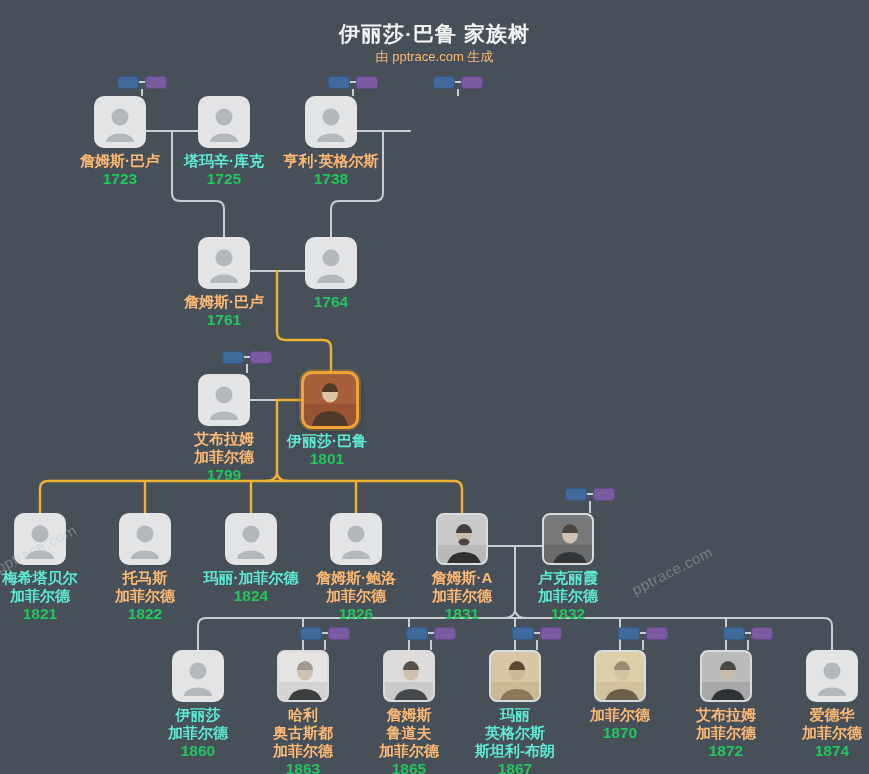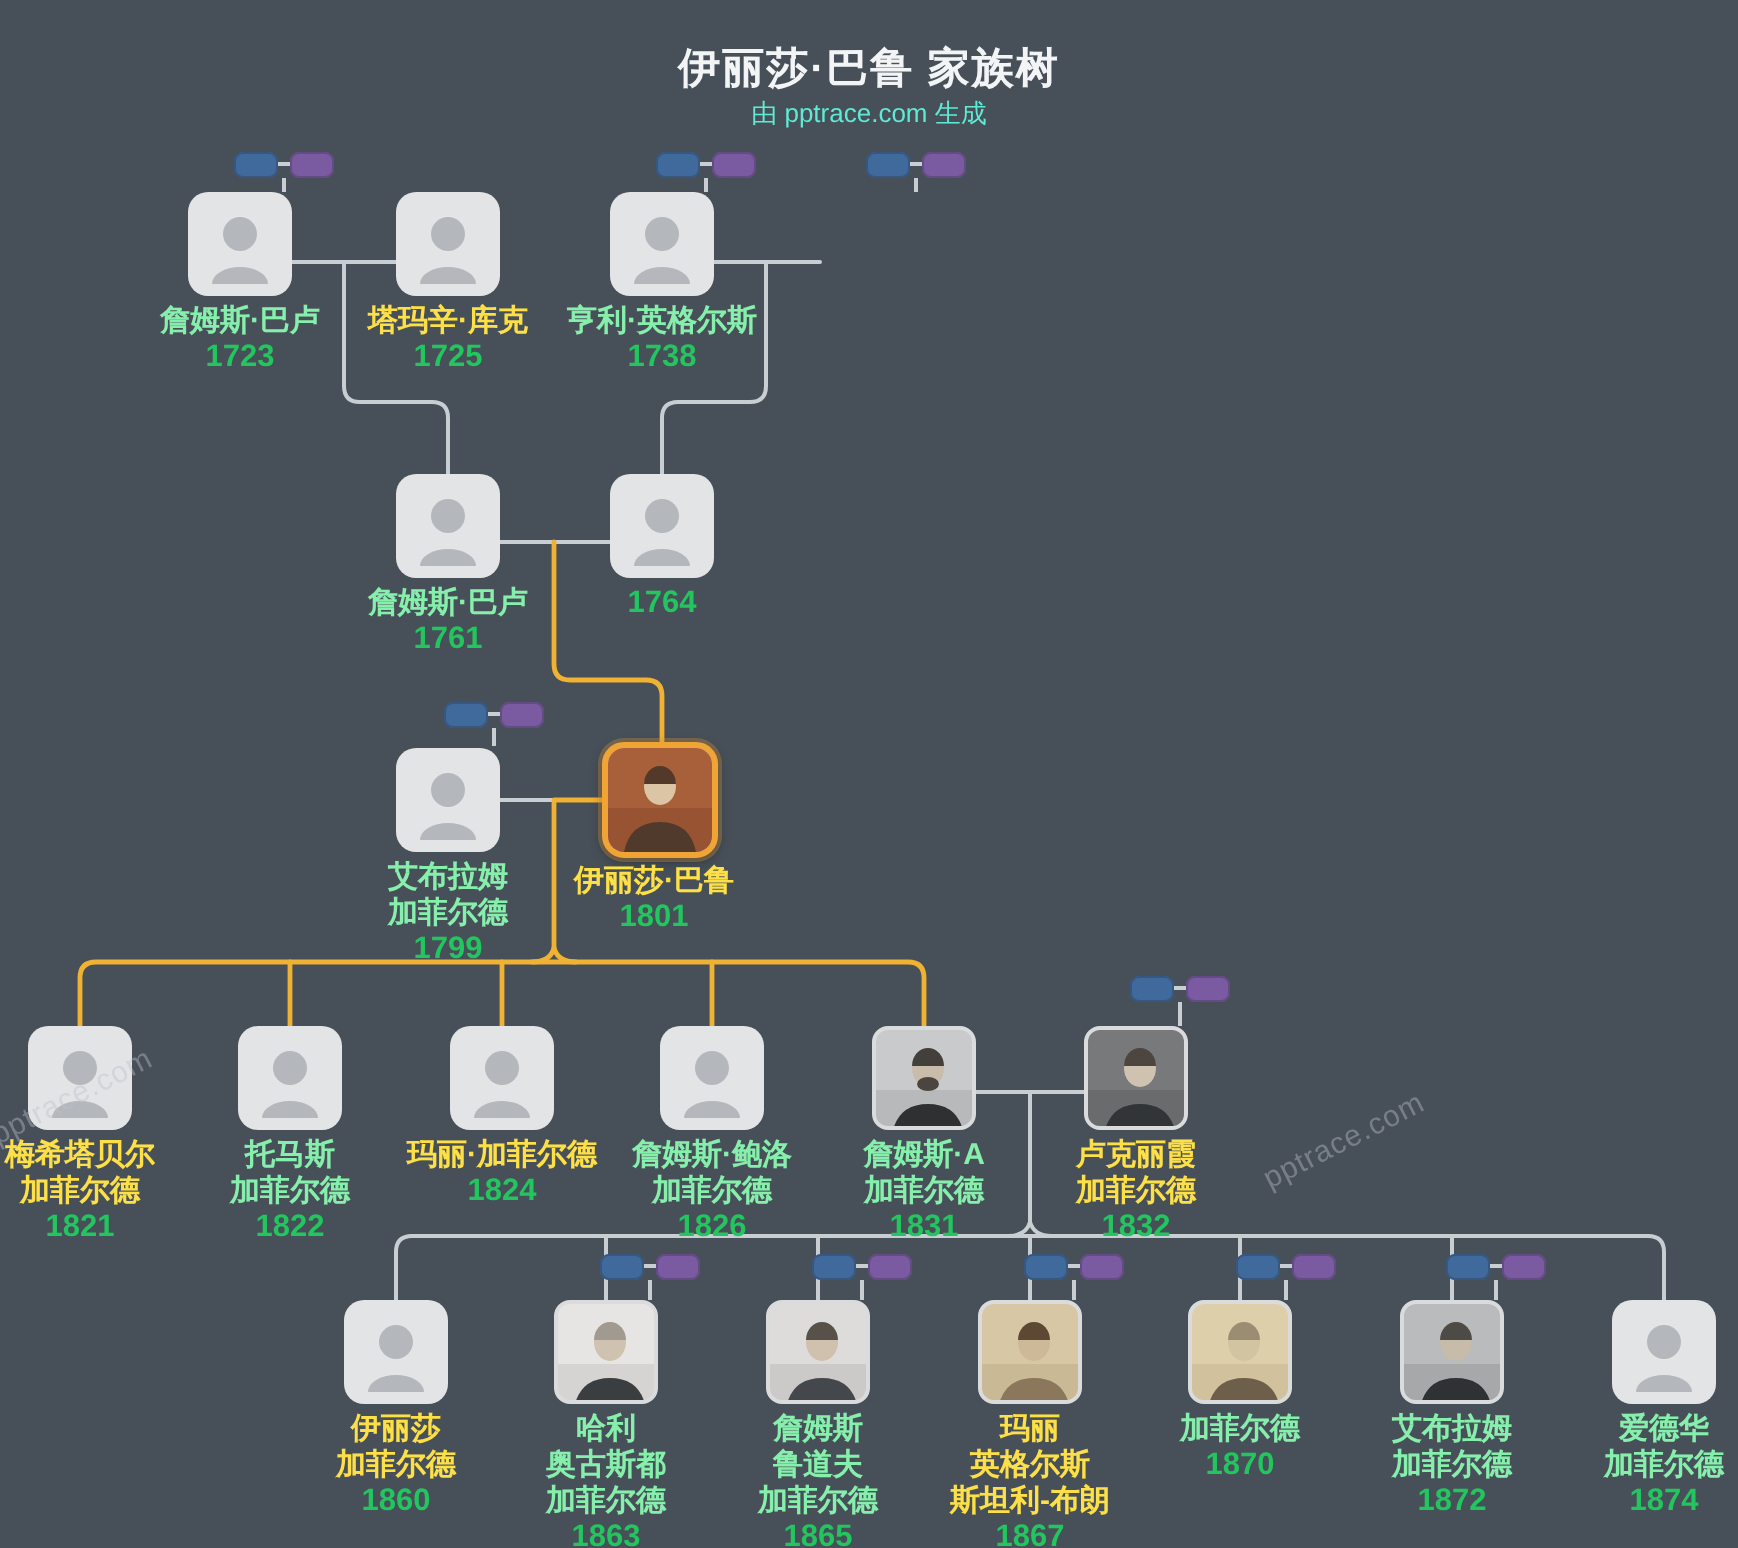--- a/index.html
+++ b/index.html
@@ -8,33 +8,33 @@
     background:#474f58;
     font-family:"Liberation Sans","DejaVu Sans",sans-serif;
   }
   #wires{position:absolute;left:0;top:0;z-index:1;}
   .gline{stroke:#c9ced3;stroke-width:2;fill:none;stroke-linecap:round;stroke-linejoin:round;}
   .yline{stroke:#f0b232;stroke-width:2.4;fill:none;stroke-linecap:round;stroke-linejoin:round;}
 
   .title{position:absolute;left:0;top:20px;width:100%;text-align:center;z-index:3;
     color:#f2f4f6;font-size:21px;font-weight:bold;letter-spacing:1px;}
   .subtitle{position:absolute;left:0;top:48px;width:100%;text-align:center;z-index:3;
-    color:#5eead4;font-size:13px;}
+    color:#fdba74;font-size:13px;}
 
   .person{position:absolute;width:52px;z-index:2;cursor:pointer;}
   .card{width:52px;height:52px;border-radius:10px;background:#e3e4e6;overflow:hidden;position:relative;}
   .card svg{display:block;}
   .frame{width:48px;height:48px;border:2px solid #d9dbdd;border-radius:8px;}
   .highlight{width:52px;height:52px;border:3px solid #f0a436;border-radius:11px;
     box-shadow:0 0 0 2px rgba(240,164,54,.28), 0 2px 6px rgba(0,0,0,.35);}
   .label{position:absolute;left:-34px;top:56px;width:120px;text-align:center;line-height:18px;}
   .hl .label{top:61px;}
   .pname{font-size:15px;font-weight:bold;white-space:pre-line;}
-  .male{color:#86efac;}
-  .female{color:#fde047;}
+  .male{color:#fdba74;}
+  .female{color:#5eead4;}
   .pyear{font-size:15.5px;font-weight:600;color:#22c55e;}
 
   .badges{position:absolute;width:50px;height:13px;z-index:4;cursor:pointer;}
   .pill{position:absolute;top:0;width:22px;height:13px;border-radius:4.5px;}
   .pblue{left:0;background:#40699c;box-shadow:inset 0 0 0 1px #365880;}
   .ppurple{left:28px;background:#7a5aa0;box-shadow:inset 0 0 0 1px #654b86;}
   .badges::before{content:"";position:absolute;left:22px;top:5px;width:6px;height:2px;background:#c9ced3;}
   .bstub{position:absolute;left:24px;top:13px;width:2px;background:#c9ced3;}
 
   .wm{position:absolute;z-index:6;color:rgba(185,192,199,.42);font-size:15px;

